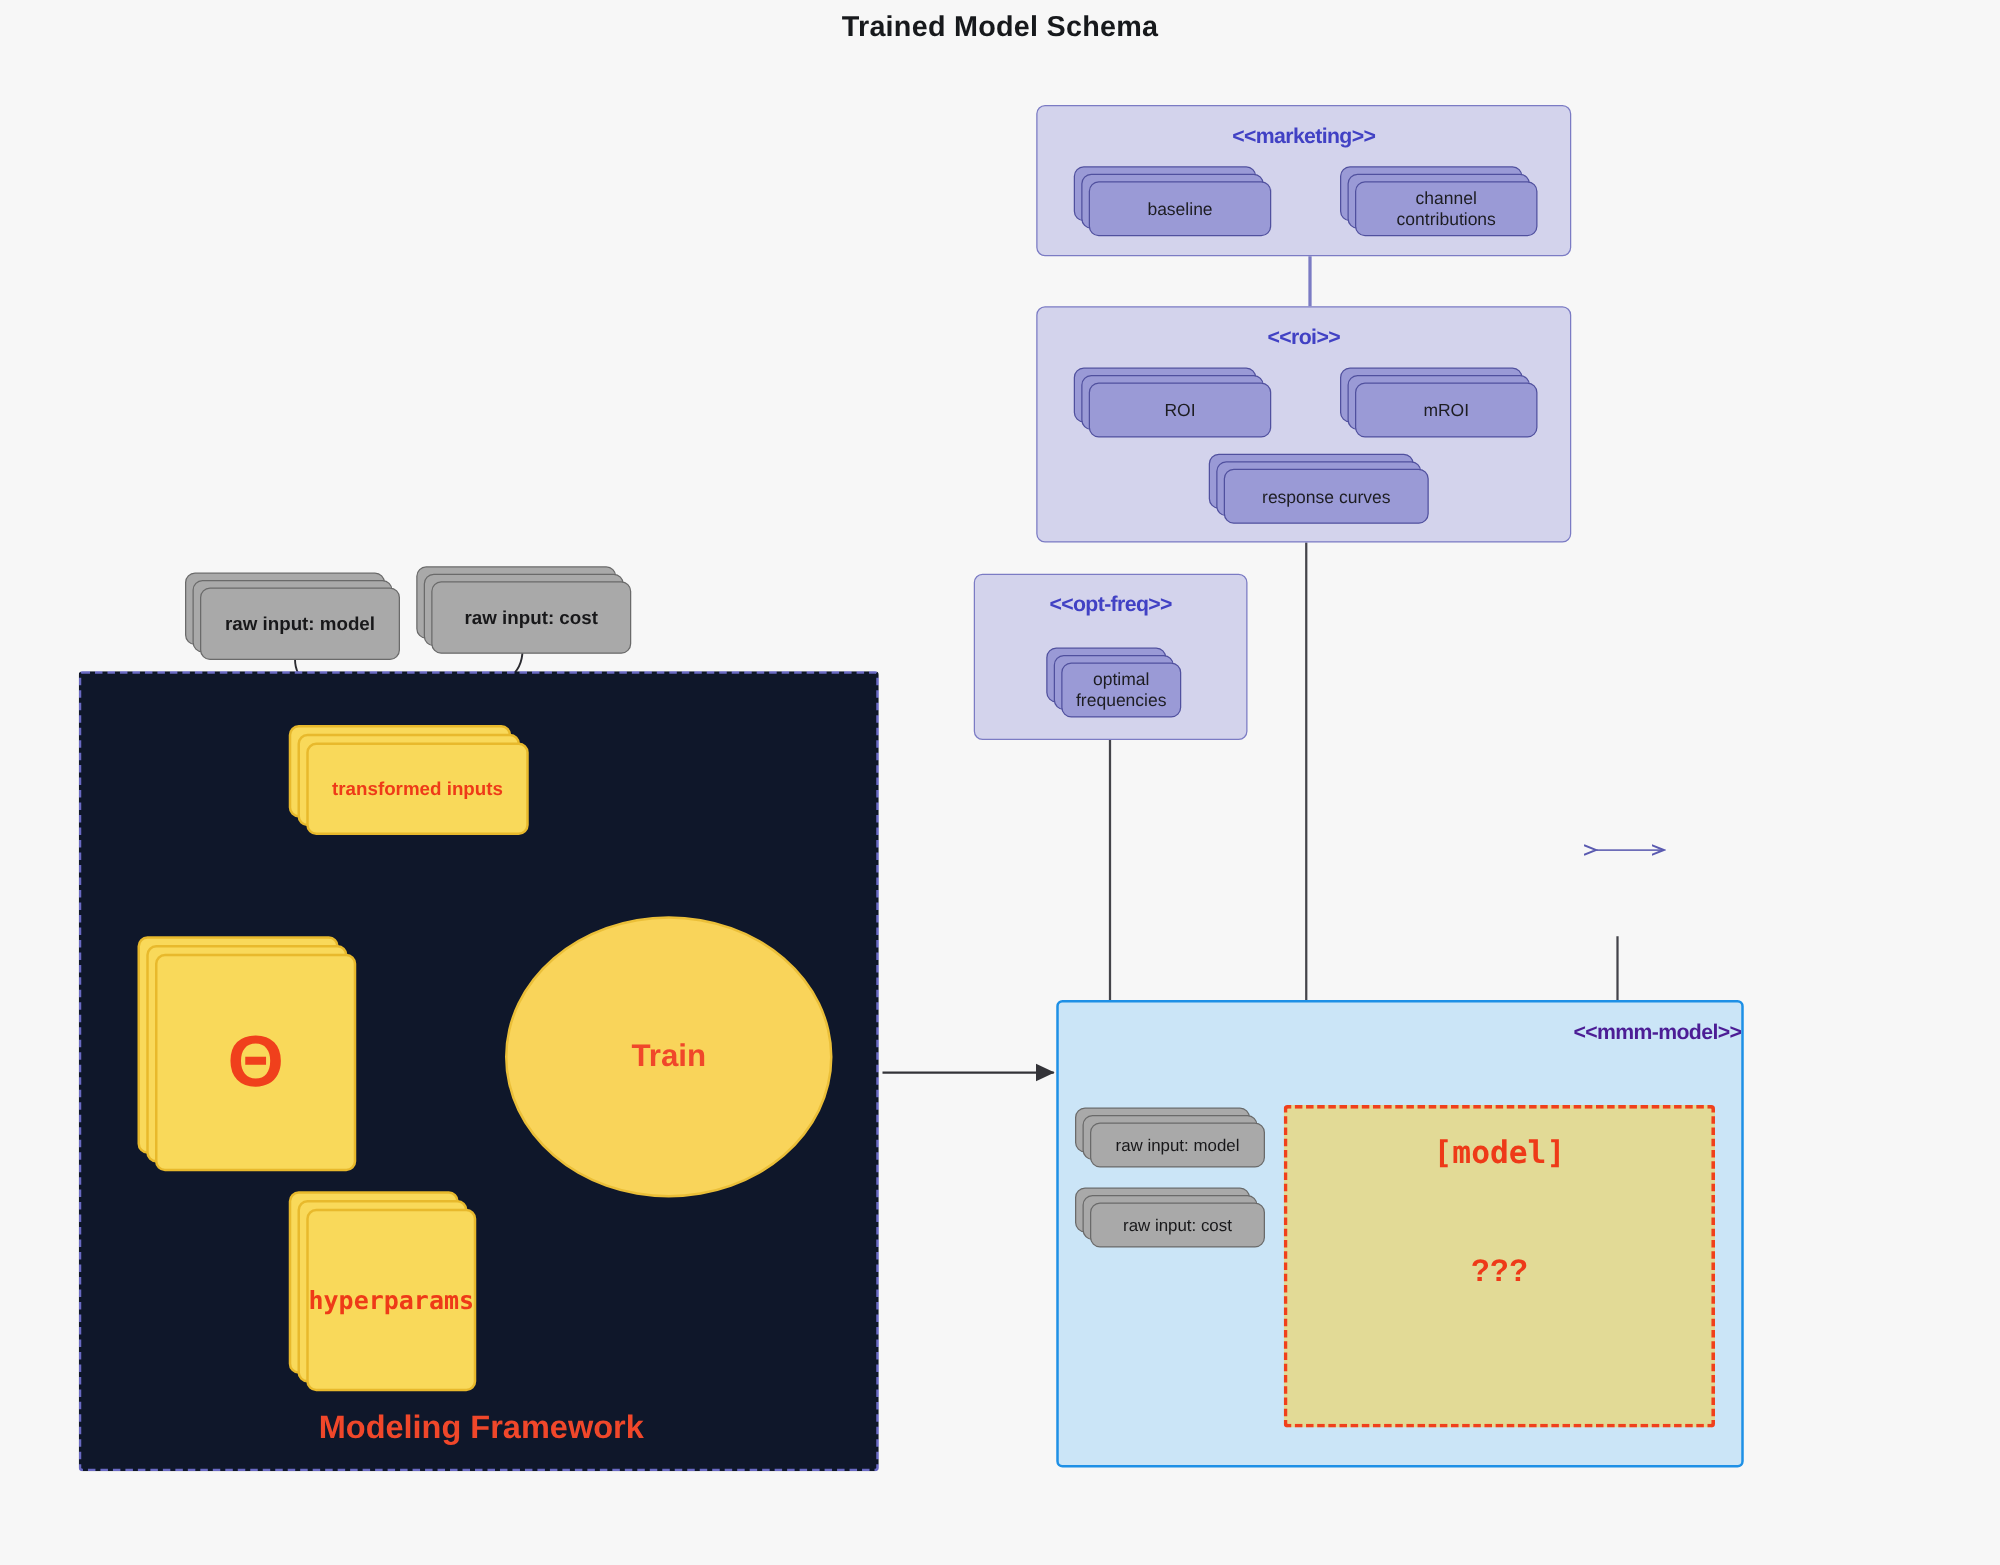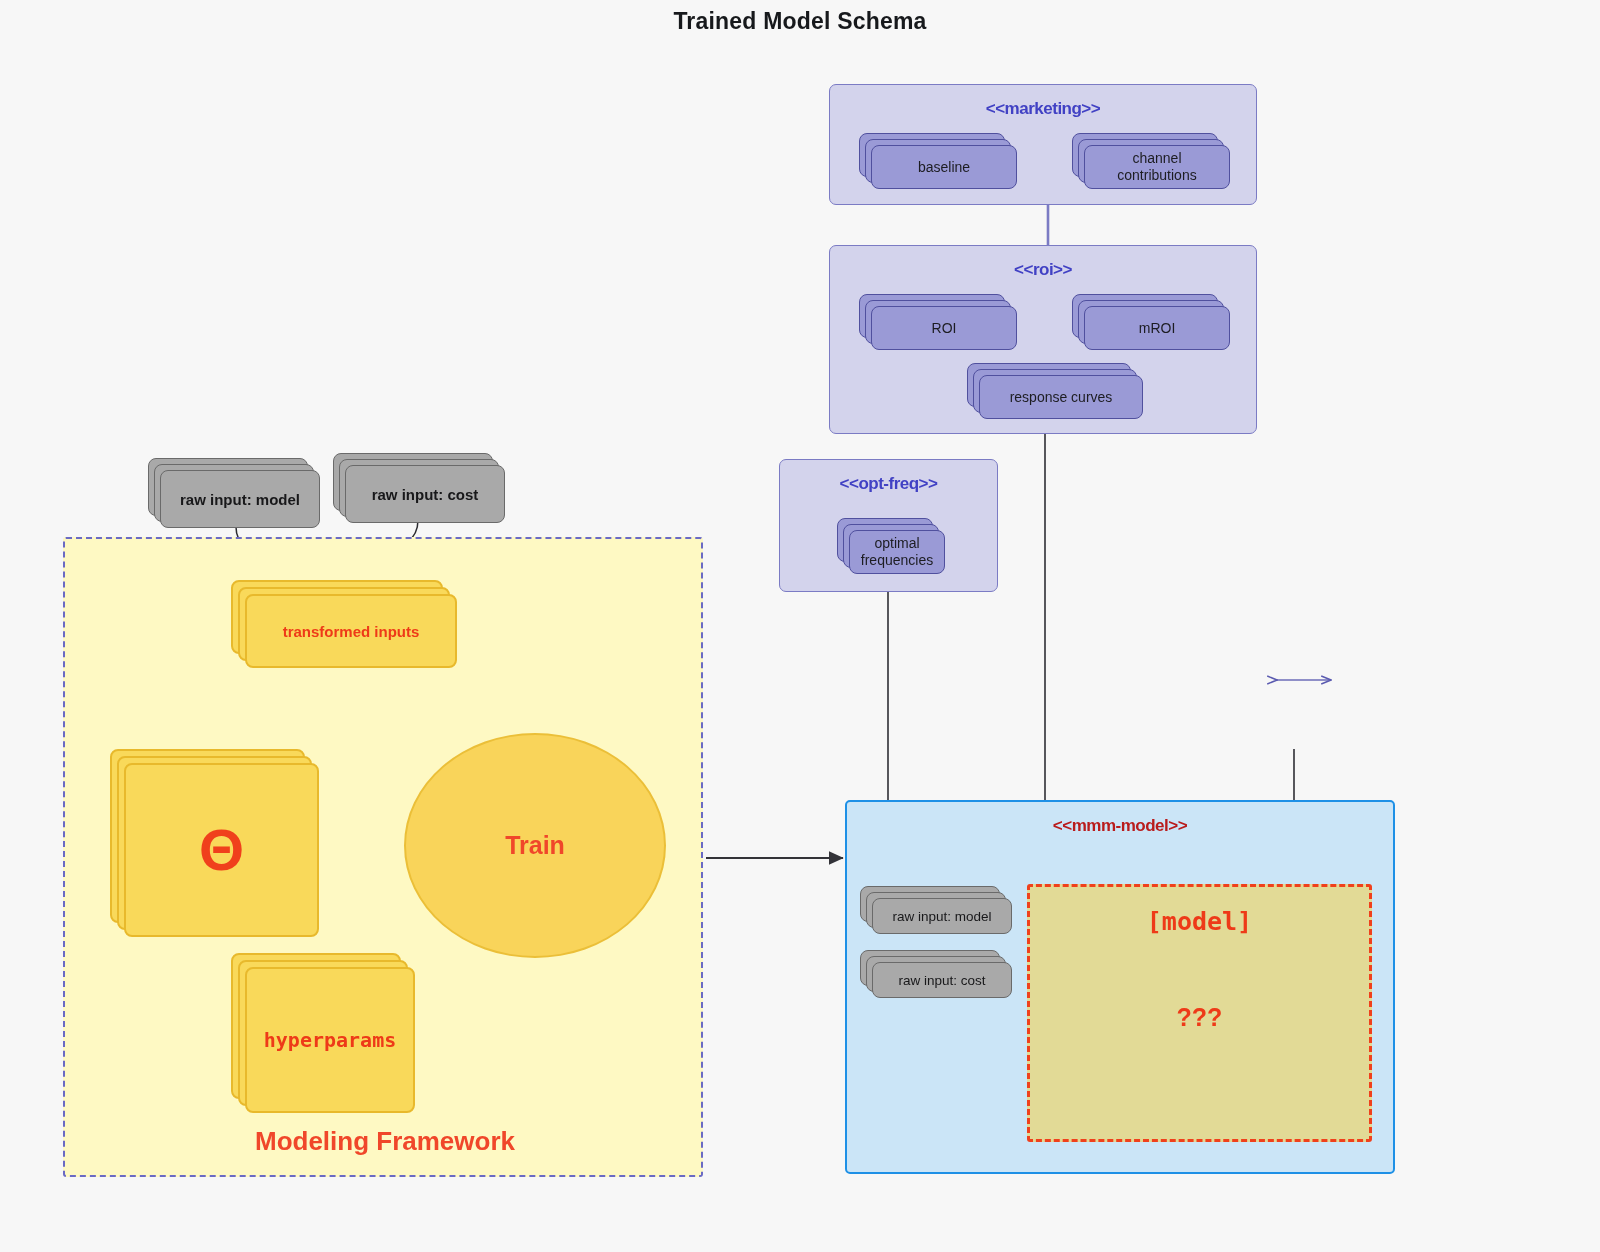--- a/index.html
+++ b/index.html
@@ -51,47 +51,47 @@
 
   
   .node.grey .shadow1,.node.grey .shadow2,.node.grey .face{
     background:#a9a9a9;border:1.6px solid #6a6a6a;
   }
   .node.grey .face{font-size:15px;font-weight:bold;color:#18181a;padding:2px 6px;}
   .node.grey.small .face{font-size:13.5px;font-weight:normal;}
 
   
   .pkg-blue{background:#cbe5f7;border:2.2px solid #1e90e6;border-radius:5px;}
-  .pkg-blue .pkg-title{color:#b91c1c;}
+  .pkg-blue .pkg-title{color:#4c1d95;text-align:right;}
 
   
   .model-box{
     background:#e2da96;border:3px dashed #f0401c;border-radius:3px;padding-left:40px;
   }
   .model-box .mb-t1{
     position:absolute;left:0;right:0;top:20px;text-align:center;
     font-family:"DejaVu Sans Mono","Liberation Mono",monospace;
     font-size:25px;font-weight:bold;color:#ee3a18;
   }
   .model-box .mb-t2{
     position:absolute;left:0;right:0;top:116px;text-align:center;
     font-size:25px;font-weight:bold;color:#ee3a18;
   }
 
   
   .frame{
-    background:#fef9c3;border:2px dashed #6a6ac4;border-radius:3px;
+    background:#0f172a;border:2px dashed #6a6ac4;border-radius:3px;
   }
   .frame-label{
     position:absolute;left:0;width:650px;bottom:18px;text-align:center;
     font-size:26px;font-weight:bold;color:#f0472a;
   }
 
   
-  .ynode{position:absolute;padding-left:34px;}
+  .ynode{position:absolute;}
   .ynode .s1,.ynode .s2,.ynode .f{
     position:absolute;box-sizing:border-box;border-radius:8px;
     background:#f9d95a;border:2px solid #e8b92c;
   }
   .ynode .s1{left:0;top:0;right:14px;bottom:14px;}
   .ynode .s2{left:7px;top:7px;right:7px;bottom:7px;}
   .ynode .f{left:14px;top:14px;right:0;bottom:0;
     display:flex;align-items:center;justify-content:center;text-align:center;}
 
   .lbl-ti{font-size:15px;font-weight:bold;color:#ee3a18;}

